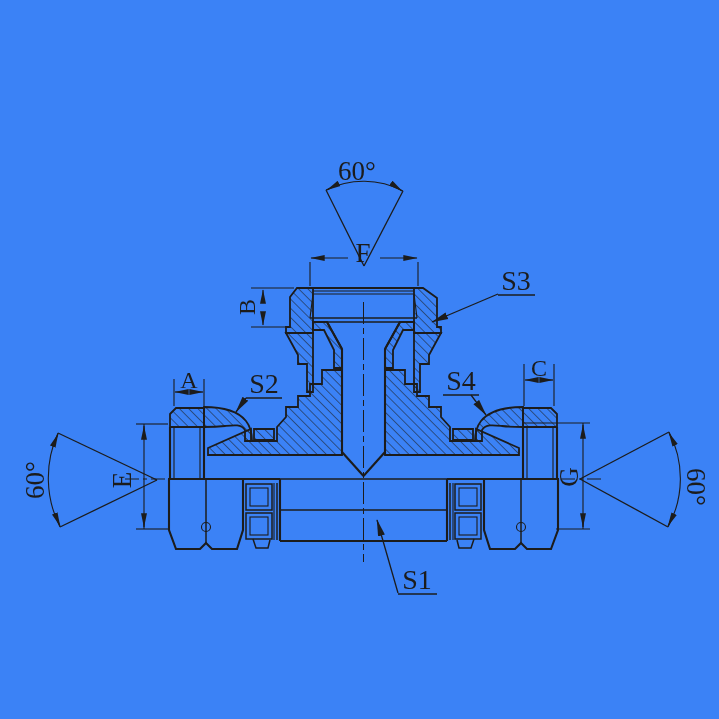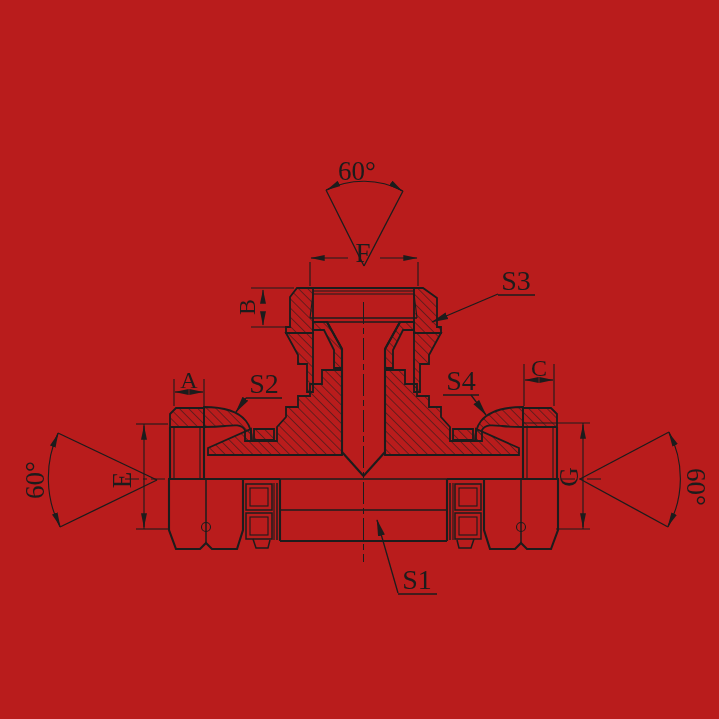--- a/index.html
+++ b/index.html
@@ -1,17 +1,17 @@
 <!DOCTYPE html>
 <html><head>
 <meta charset="utf-8">
 <style>
   html,body{margin:0;padding:0;background:#e8e8e8;}
   .stage{
-    width:719px;height:719px;background:#b91c1c;position:relative;margin:0 auto;
+    width:719px;height:719px;background:#3b82f6;position:relative;margin:0 auto;
     font-family:"Liberation Serif", serif;
   }
   svg{display:block;}
   text{fill:#1c1c1c;font-family:"Liberation Serif", serif;}
   .t27{font-size:27px;}
   .t24{font-size:24px;}
   .t28{font-size:28px;}
   .ln  {stroke:#1c1c1c;fill:none;stroke-width:2.1;}
   .med {stroke:#1c1c1c;fill:none;stroke-width:1.5;}
   .thin{stroke:#1c1c1c;fill:none;stroke-width:1.1;}

